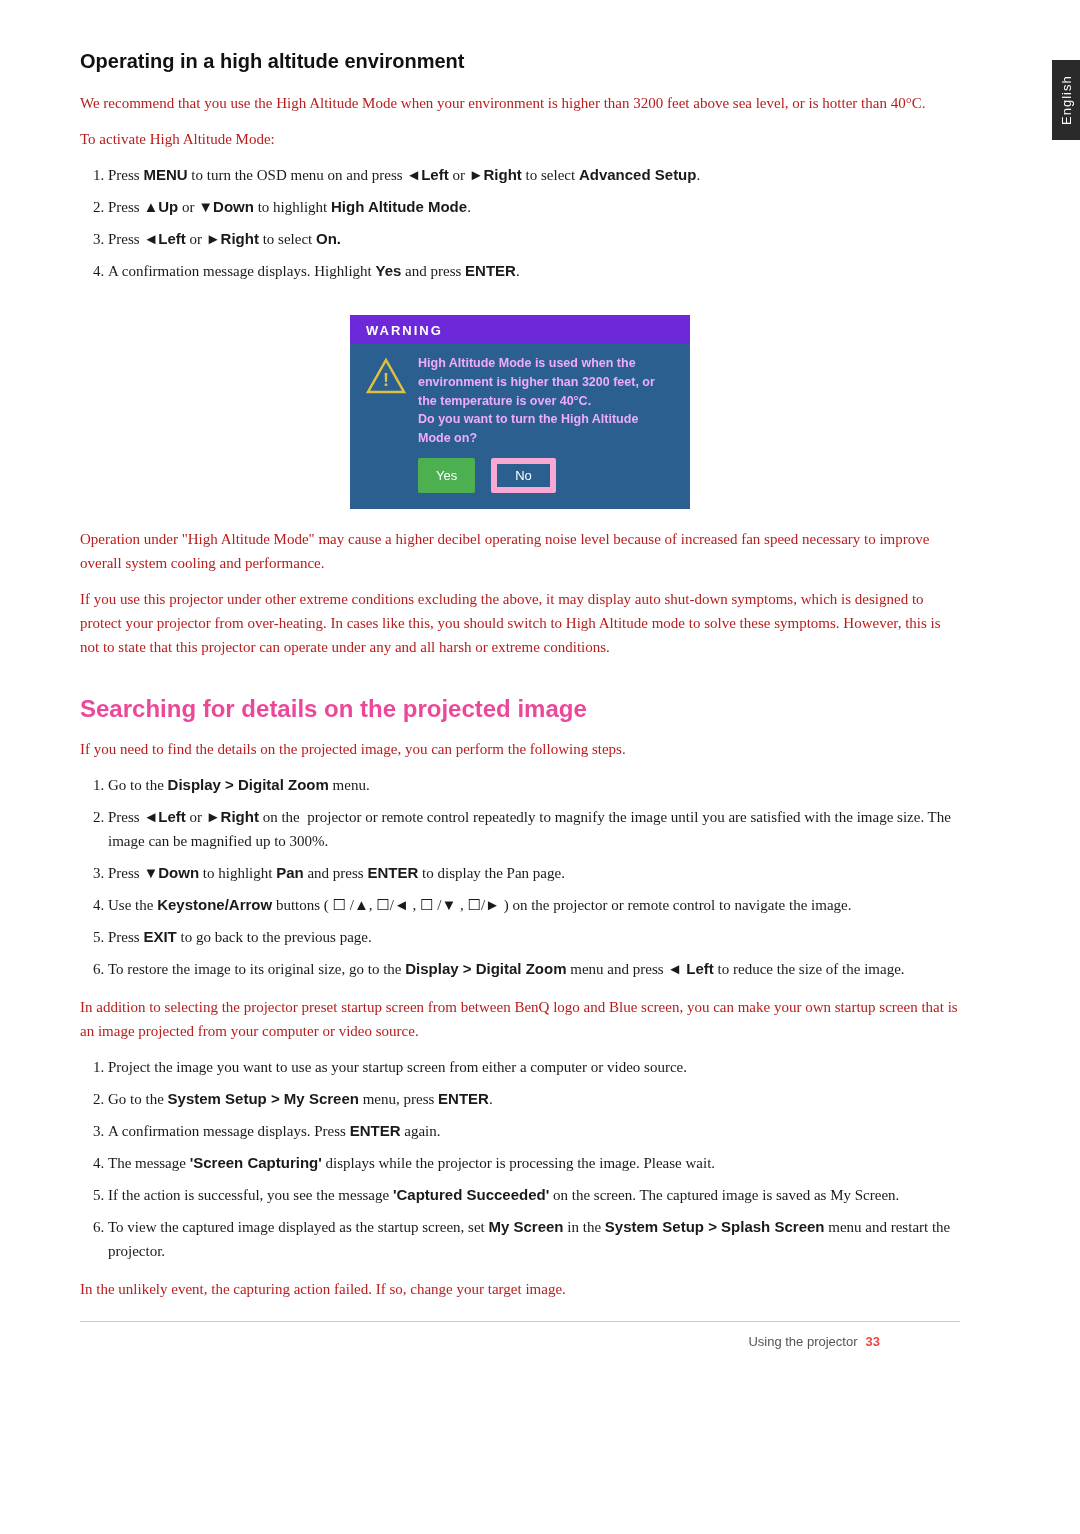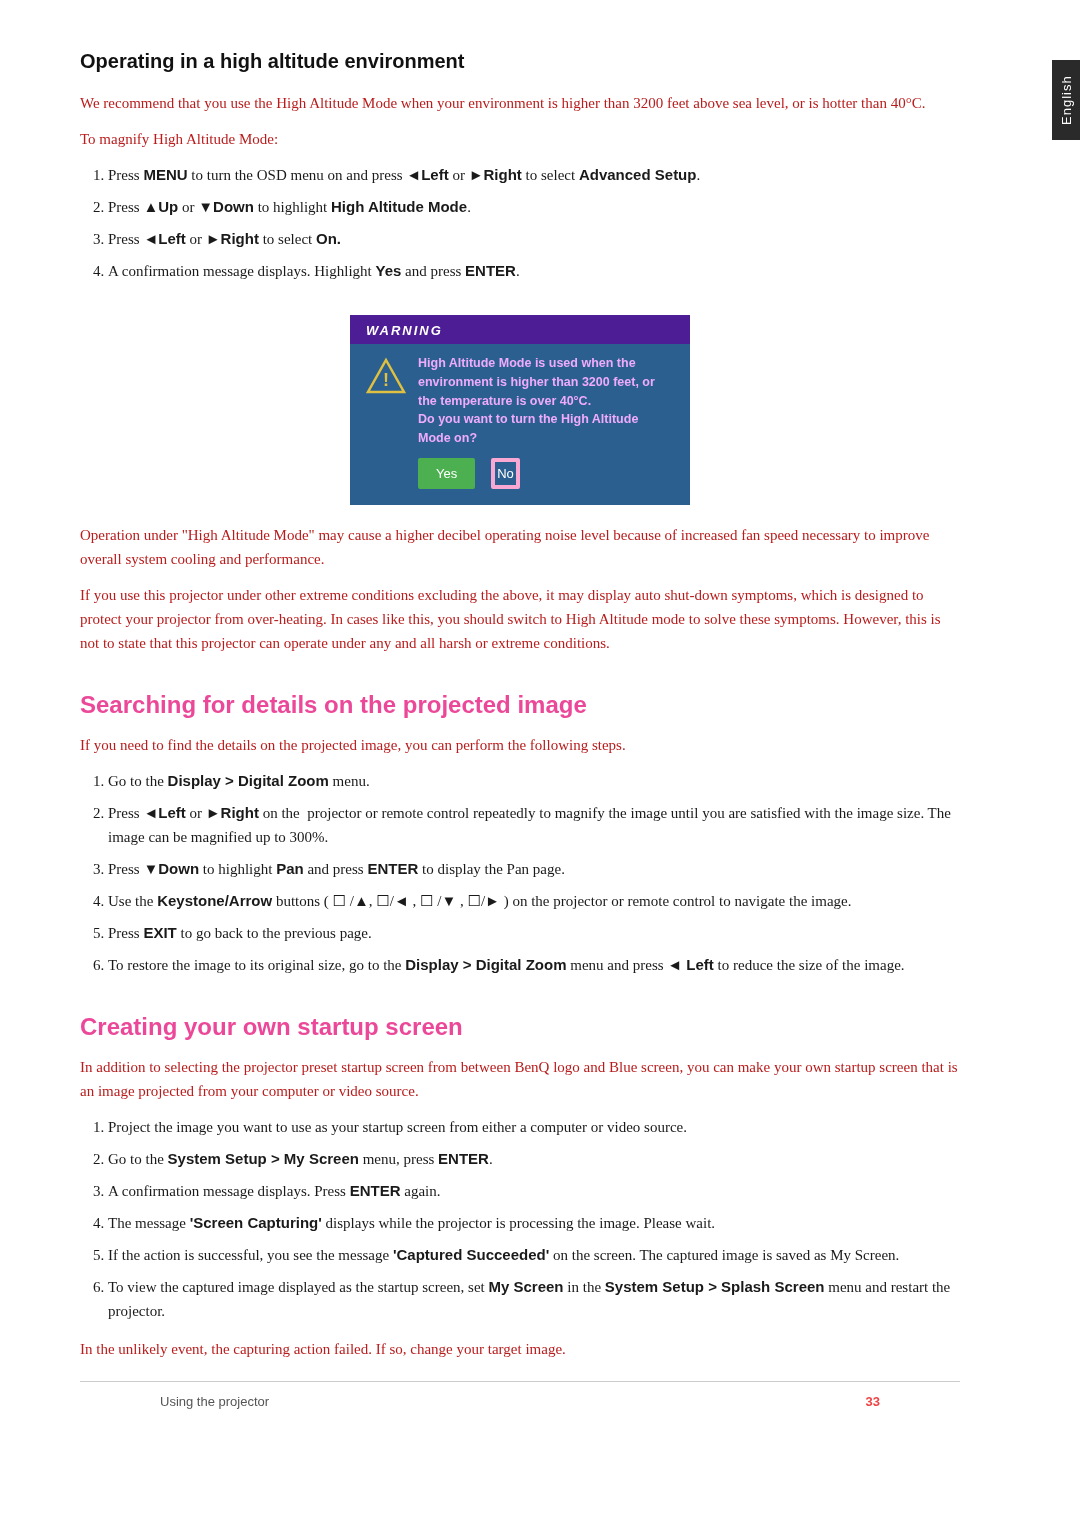--- a/index.html
+++ b/index.html
@@ -75,29 +75,28 @@
     .bold-key { font-weight: bold; font-family: Arial, sans-serif; }
     .warning-box {
       border: none;
       background: #2a5f8f;
       color: white;
       margin: 18px auto;
       width: 340px;
       display: block;
     }
     .warning-header {
-      background: #4c1d95;
+      background: #6d28d9;
       color: white;
       font-family: Arial, sans-serif;
       font-size: 13px;
       font-weight: bold;
       letter-spacing: 2px;
       padding: 8px 16px 6px 16px;
       text-transform: uppercase;
-      font-style: italic;
     }
     .warning-body {
       background: #2a5f8f;
       display: flex;
       align-items: flex-start;
       padding: 10px 16px 16px 16px;
       gap: 12px;
     }
     .warning-icon {
       width: 40px;
@@ -123,32 +122,32 @@
       border: none;
       padding: 4px 18px;
       font-size: 13px;
       font-family: Arial, sans-serif;
       cursor: pointer;
       border-radius: 2px;
     }
     .warning-btn-no {
       background: transparent;
       color: white;
-      border: 4px solid #f9a8d4;
-      padding: 4px 2px;
+      border: 6px solid #f9a8d4;
+      padding: 4px 18px;
       font-size: 13px;
       font-family: Arial, sans-serif;
       cursor: pointer;
       border-radius: 2px;
     }
     .footer-bar {
       border-top: 1px solid #ccc;
       padding: 12px 80px;
       display: flex;
-      justify-content: space-between;
+      justify-content: flex-end;
       align-items: center;
       font-family: Arial, sans-serif;
       font-size: 13px;
       color: #555;
       margin-top: 20px;
     }
     .footer-bar .page-num {
       font-weight: bold;
       color: #ef4444;
       margin-left: 8px;
@@ -159,21 +158,21 @@
 
 <div class="page-container">
 
   <div class="side-tab">English</div>
 
   <div class="main-content">
 
     <h1>Operating in a high altitude environment</h1>
 
     <p>We recommend that you use the High Altitude Mode when your environment is higher than 3200 feet above sea level, or is hotter than 40°C.</p>
-    <p>To magnify High Altitude Mode:</p>
+    <p>To activate High Altitude Mode:</p>
 
     <ol>
       <li>
         Press <span class="bold-key">MENU</span> to turn the OSD menu on and press <span class="bold-key">◄Left</span> or <span class="bold-key">►Right</span> to select <span class="bold-key">Advanced Setup</span>.
       </li>
       <li>
         Press <span class="bold-key">▲Up</span> or <span class="bold-key">▼Down</span> to highlight <span class="bold-key">High Altitude Mode</span>.
       </li>
       <li>
         Press <span class="bold-key">◄Left</span> or <span class="bold-key">►Right</span> to select <span class="bold-key">On.</span>
@@ -225,21 +224,20 @@
         Use the <span class="bold-key">Keystone/Arrow</span> buttons ( ☐ /▲, ☐/◄ , ☐ /▼ , ☐/► ) on the projector or remote control to navigate the image.
       </li>
       <li>
         Press <span class="bold-key">EXIT</span> to go back to the previous page.
       </li>
       <li>
         To restore the image to its original size, go to the <span class="bold-key">Display &gt; Digital Zoom</span> menu and press <span class="bold-key">◄ Left</span> to reduce the size of the image.
       </li>
     </ol>
 
-    <h2>Creating your own startup screen</h2>
 
     <p>In addition to selecting the projector preset startup screen from between BenQ logo and Blue screen, you can make your own startup screen that is an image projected from your computer or video source.</p>
 
     <ol>
       <li>
         Project the image you want to use as your startup screen from either a computer or video source.
       </li>
       <li>
         Go to the <span class="bold-key">System Setup &gt; My Screen</span> menu, press <span class="bold-key">ENTER</span>.
       </li>

